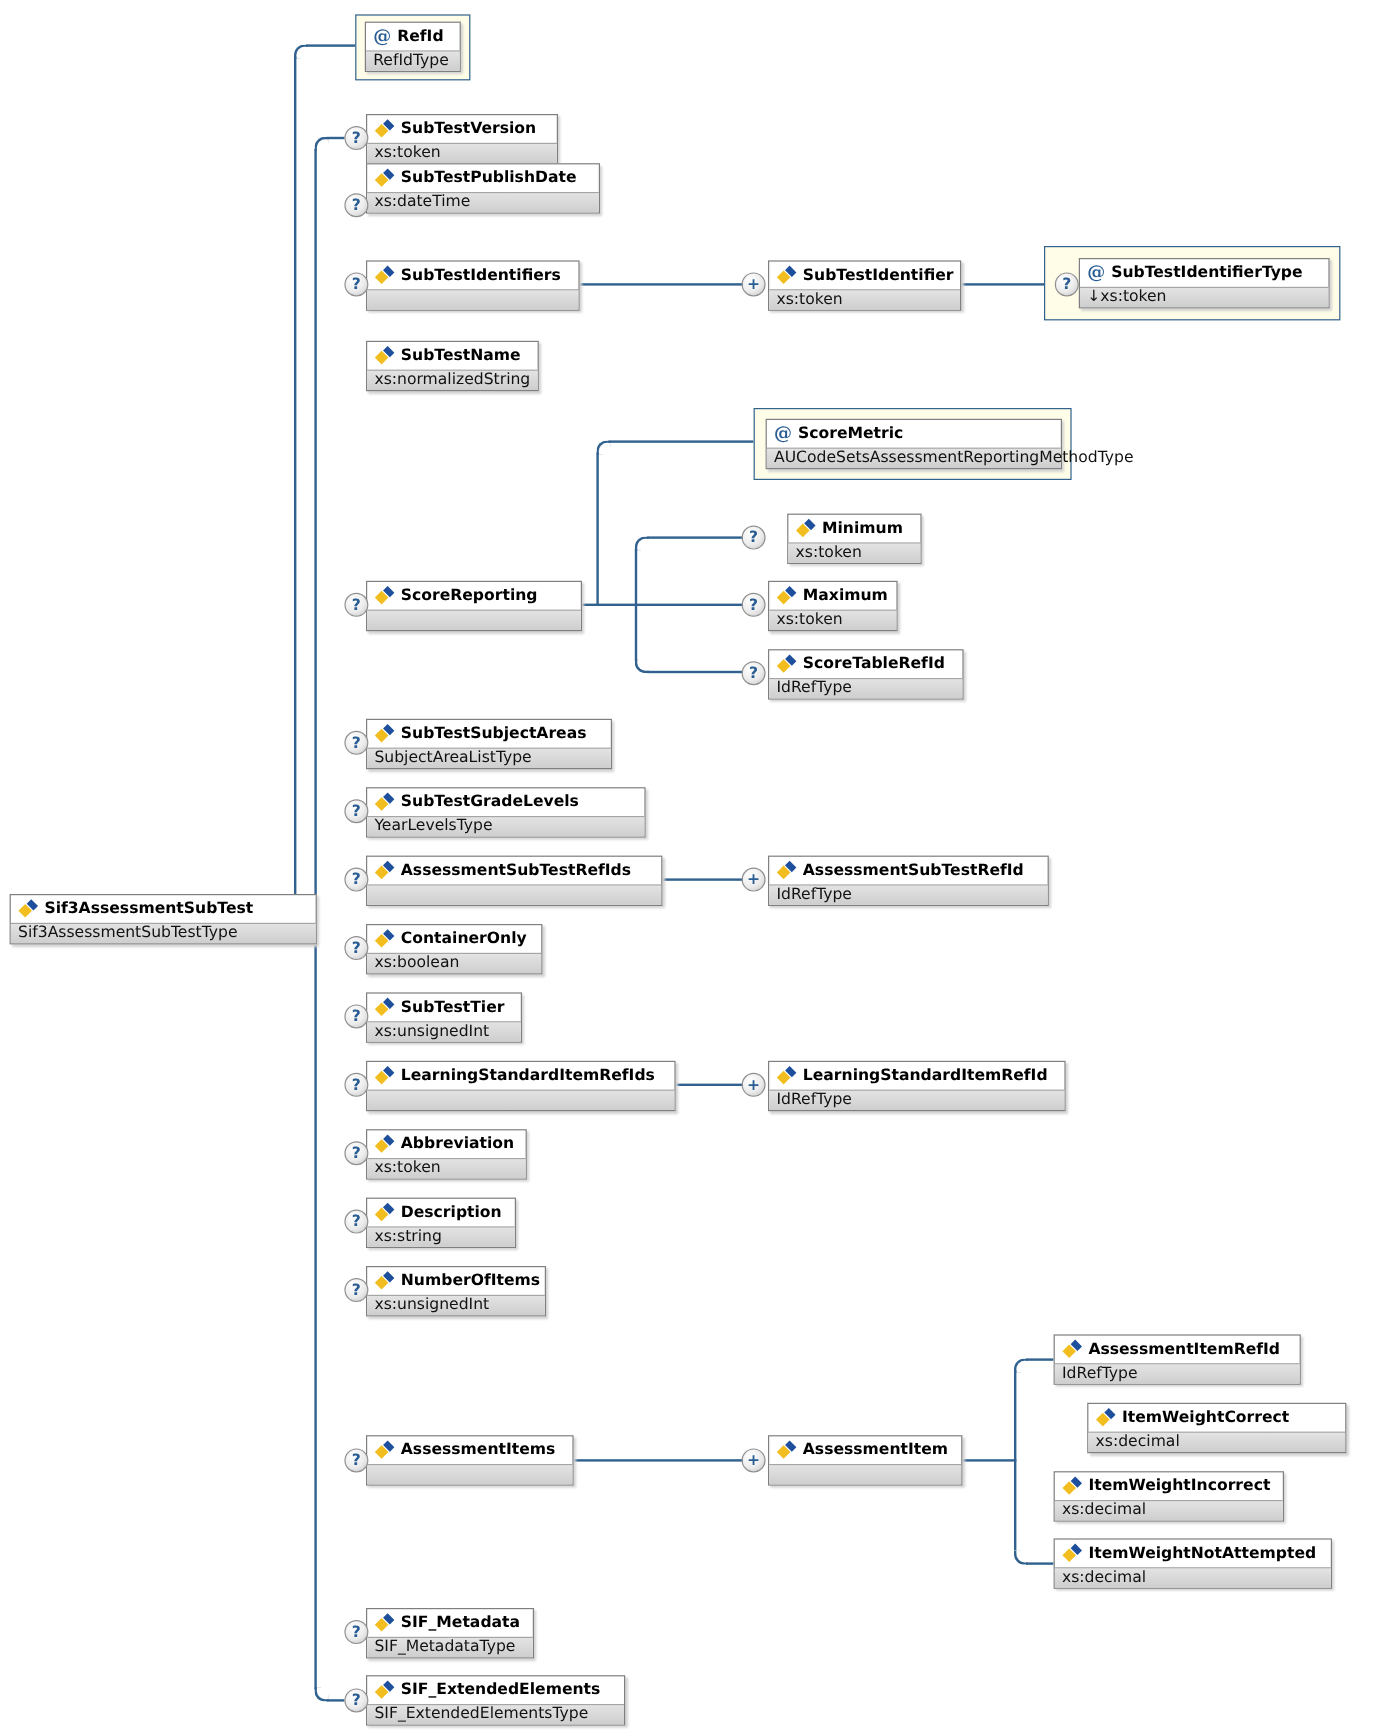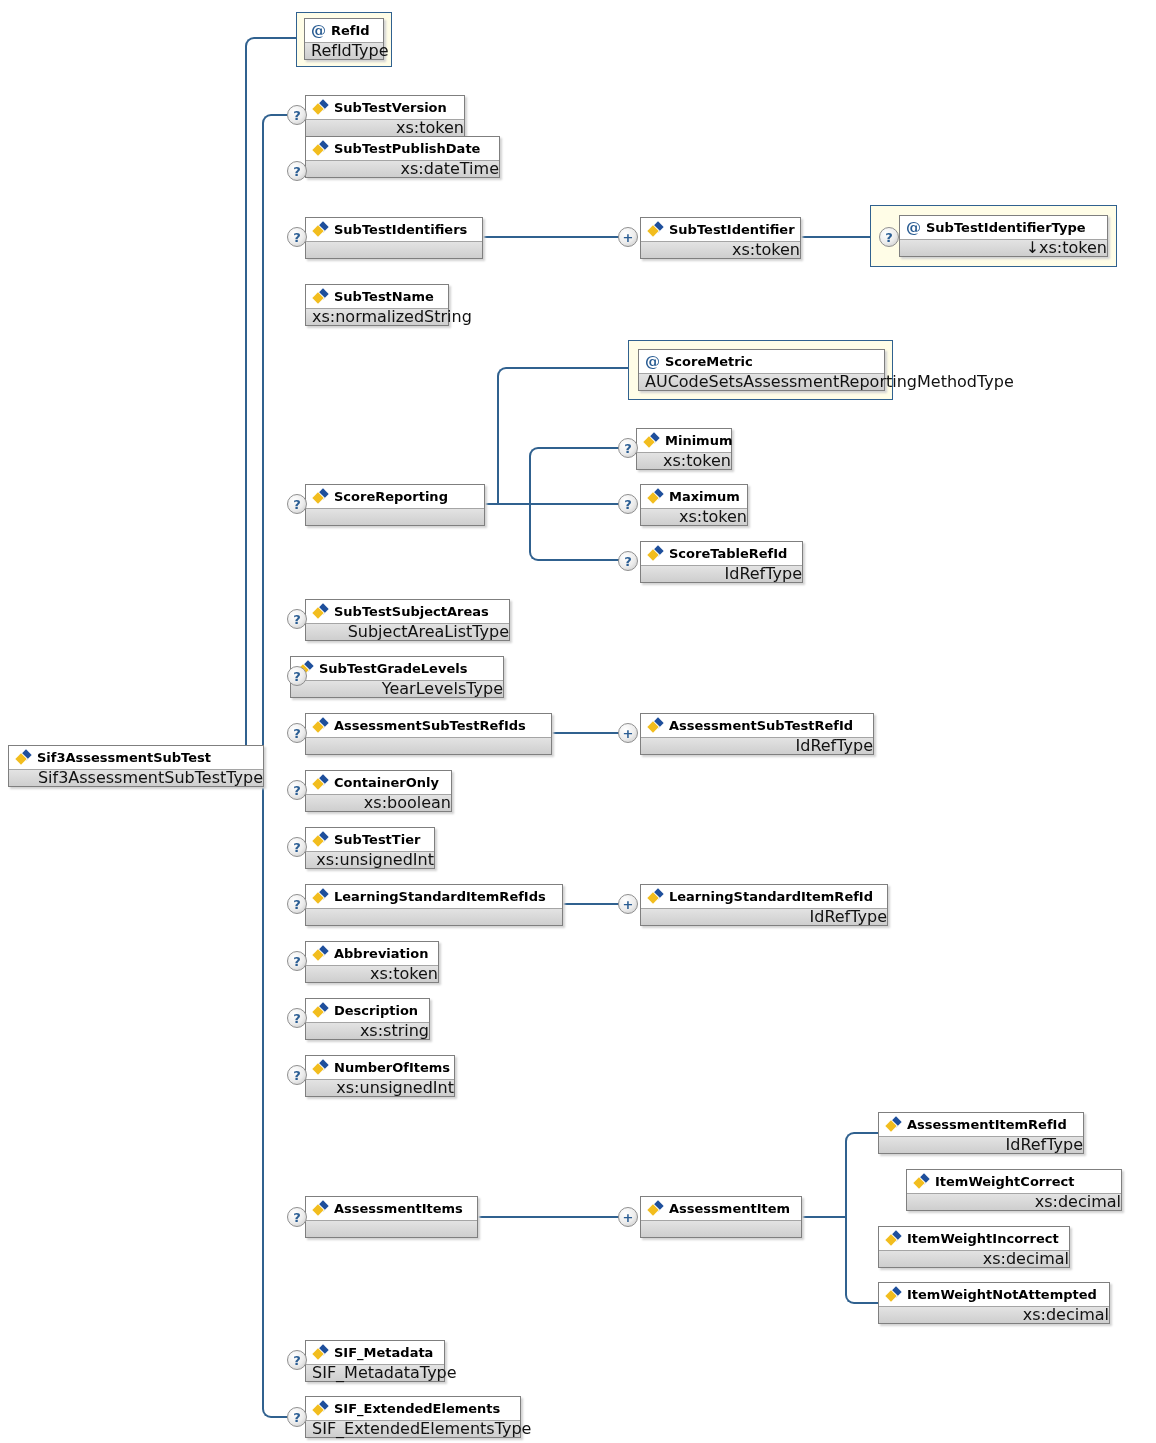--- a/index.html
+++ b/index.html
@@ -4,21 +4,21 @@
 <style>
   html,body{margin:0;padding:0;}
   body{width:1156px;height:1443px;background:#ffffff;position:relative;overflow:hidden;
        font-family:"DejaVu Sans",sans-serif;}
   
   .ebox{position:absolute;height:42px;box-sizing:border-box;background:#ffffff;
         border:1px solid #7f7f7f;box-shadow:2px 2px 2px #d2d2d2;}
   .ename{height:23px;display:flex;align-items:center;gap:5px;padding-left:6px;
          font-weight:bold;font-size:13px;color:#000;white-space:nowrap;}
   .etype{height:16px;line-height:16px;background:linear-gradient(#e3e3e3,#cecece);
-         border-top:1px solid #a5a5a5;font-size:16px;color:#111;padding-left:6px;white-space:nowrap;text-align:right;}
+         border-top:1px solid #a5a5a5;font-size:13px;color:#111;padding-left:6px;white-space:nowrap;}
   
   .abox{position:absolute;box-sizing:border-box;background:#fffdе7;background:#fffde7;
         border:1px solid #30618f;}
   
   .eicon{position:relative;display:inline-block;width:17px;height:15px;flex:0 0 17px;}
   .eicon::before{content:"";position:absolute;left:7px;top:1px;width:8px;height:8px;
         background:#1e4f9c;transform:rotate(45deg);}
   .eicon::after{content:"";position:absolute;left:2px;top:5px;width:8px;height:8px;
         background:#f2bd1e;transform:rotate(45deg);box-shadow:0 0 0 1px #ffffff;}
   .at{color:#2a5d93;font-family:"DejaVu Serif",serif;font-weight:bold;font-size:15px;line-height:1;}
@@ -164,21 +164,21 @@
     </div>
   <div class="etype"></div>
 </div>
 <div class="ebox" style="left:305px;top:599px;width:205px">
   <div class="ename">
       <span class="eicon"></span>
       <span>SubTestSubjectAreas</span>
     </div>
   <div class="etype">SubjectAreaListType</div>
 </div>
-<div class="ebox" style="left:290px;top:656px;width:214px">
+<div class="ebox" style="left:305px;top:656px;width:233px">
   <div class="ename">
       <span class="eicon"></span>
       <span>SubTestGradeLevels</span>
     </div>
   <div class="etype">YearLevelsType</div>
 </div>
 <div class="ebox" style="left:305px;top:713px;width:247px">
   <div class="ename">
       <span class="eicon"></span>
       <span>AssessmentSubTestRefIds</span>
@@ -249,21 +249,21 @@
   <div class="etype">SIF_ExtendedElementsType</div>
 </div>
 
 <div class="ebox" style="left:640px;top:217px;width:161px">
   <div class="ename">
       <span class="eicon"></span>
       <span>SubTestIdentifier</span>
     </div>
   <div class="etype">xs:token</div>
 </div>
-<div class="ebox" style="left:636px;top:428px;width:96px">
+<div class="ebox" style="left:656px;top:428px;width:112px">
   <div class="ename">
       <span class="eicon"></span>
       <span>Minimum</span>
     </div>
   <div class="etype">xs:token</div>
 </div>
 <div class="ebox" style="left:640px;top:484px;width:108px">
   <div class="ename">
       <span class="eicon"></span>
       <span>Maximum</span>

